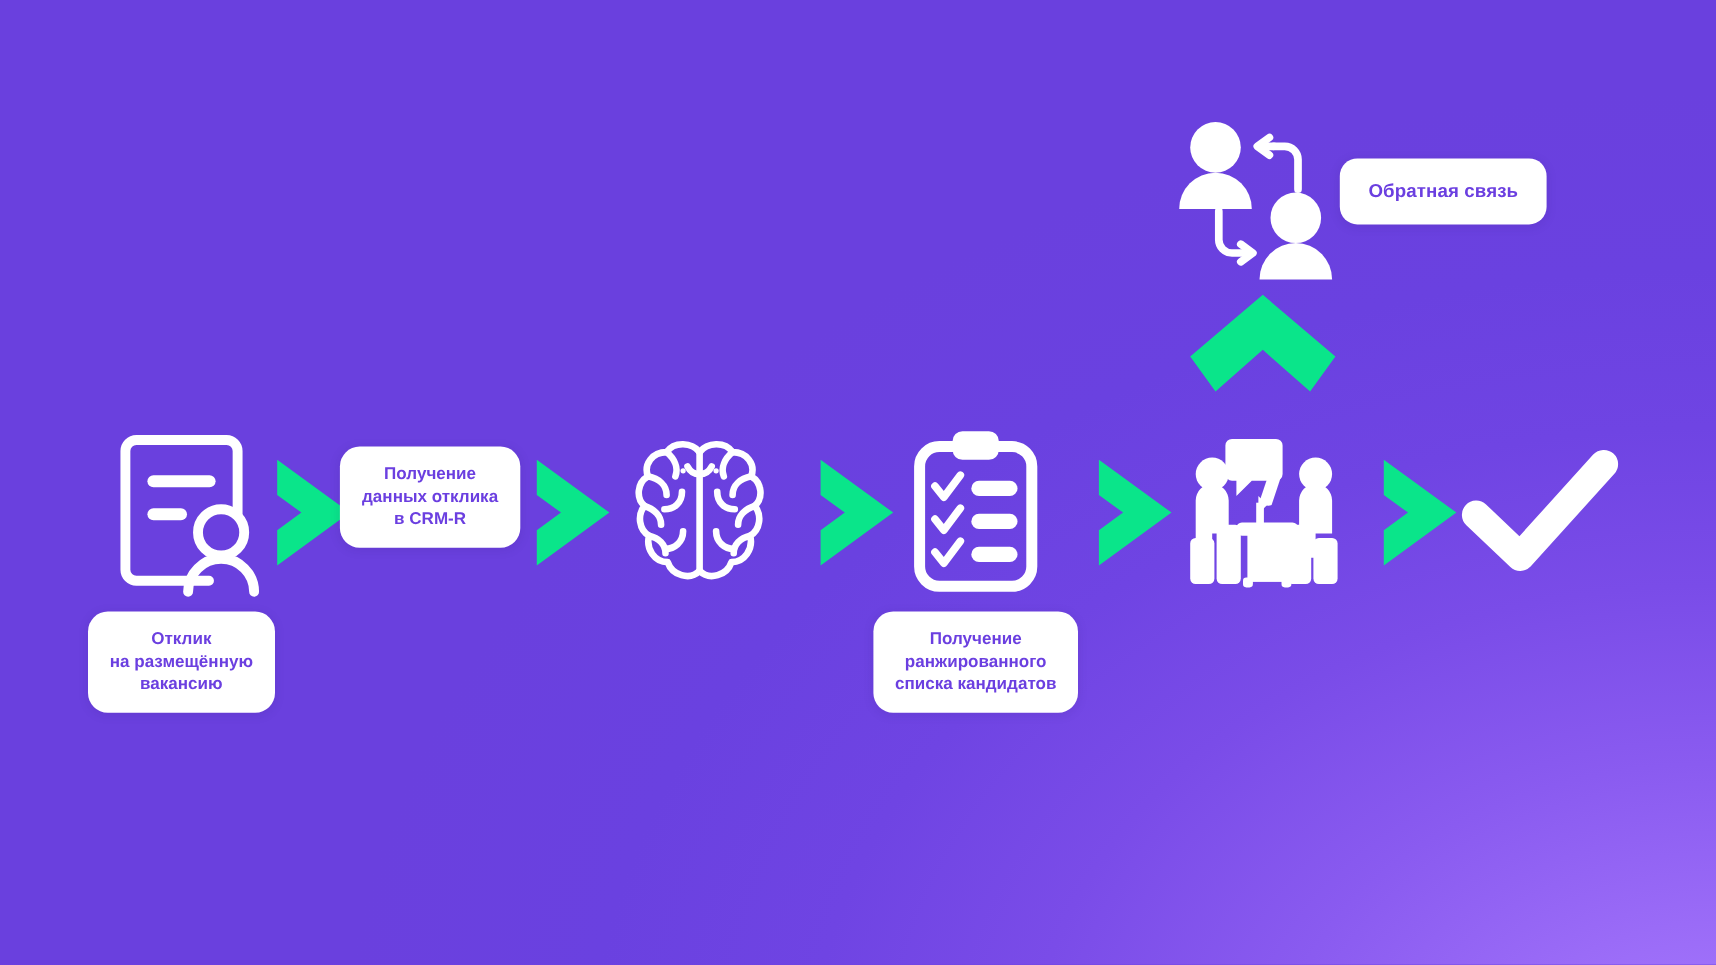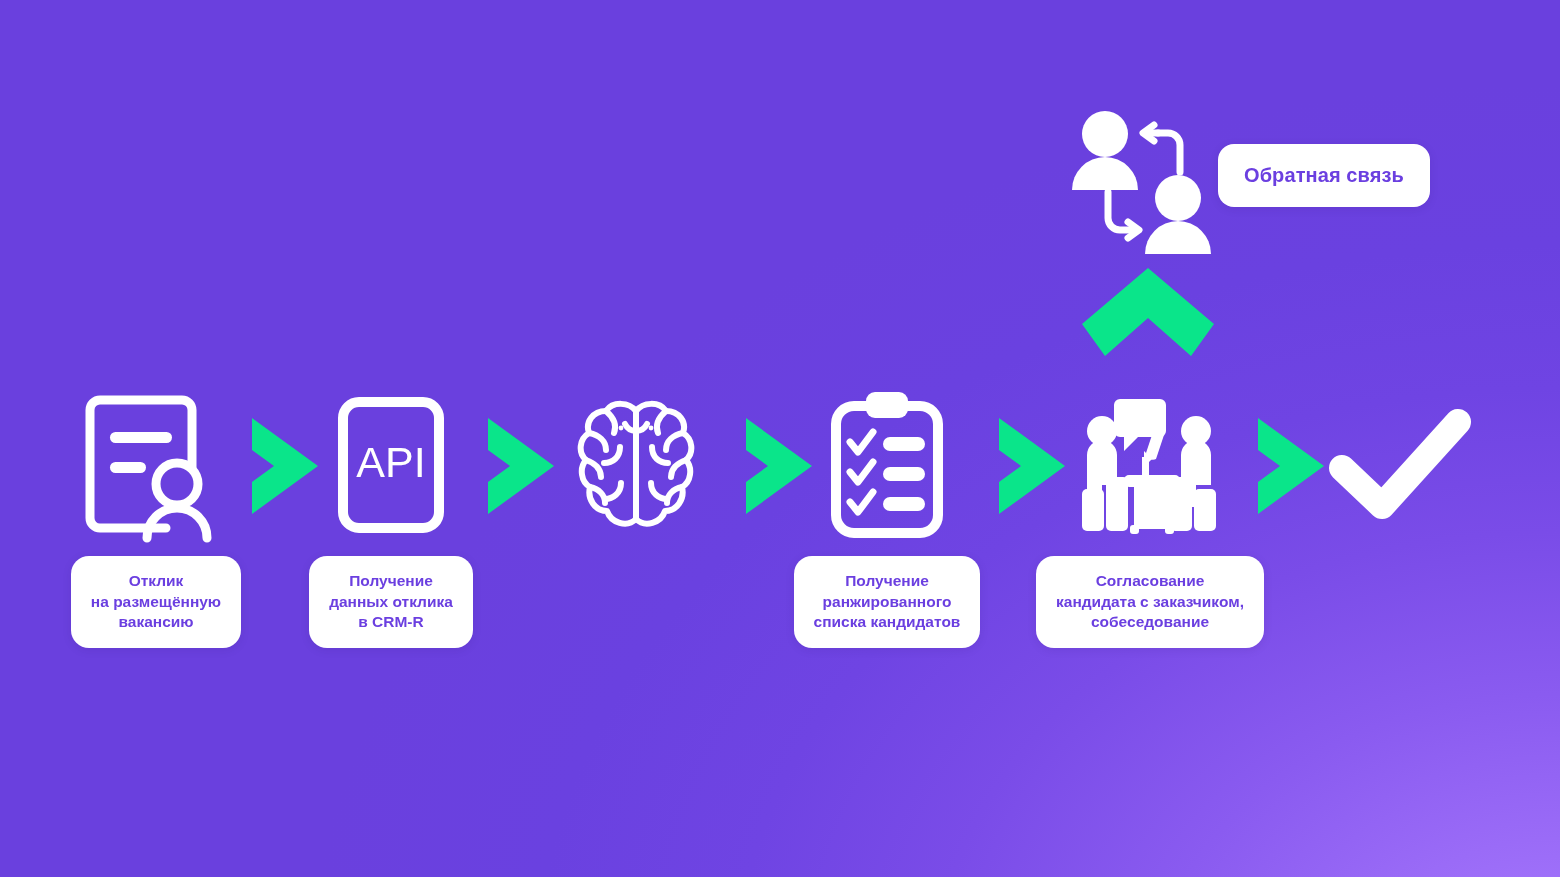--- a/index.html
+++ b/index.html
@@ -55,21 +55,21 @@
     left: 148px;
     top: 36px;
     background: #ffffff;
     border-radius: 16px;
     padding: 20px 26px;
     box-shadow: 0 2px 10px rgba(40, 10, 90, 0.10);
     white-space: nowrap;
   }
   .feedback-pill .pill-text {
     color: #6b3fe0;
-    font-size: 20px;
+    font-size: 17px;
     font-weight: bold;
     letter-spacing: 0.1px;
   }
 
   .up-chevron {
     position: absolute;
     left: 1082px;
     top: 268px;
     width: 132px;
     height: 88px;
@@ -107,21 +107,21 @@
     text-align: center;
     color: #6b3fe0;
     font-size: 15.5px;
     font-weight: bold;
     line-height: 1.33;
     box-shadow: 0 2px 10px rgba(40, 10, 90, 0.10);
     white-space: pre-line;
   }
 
   
-  .step-0 { left: 62px;   width: 188px; }
+  .step-0 { left: 62px;   width: 188px; align-items: flex-end; }
   .step-1 { left: 296px;  width: 190px; }
   .step-2 { left: 534px;  width: 204px; }
   .step-3 { left: 786px;  width: 202px; }
   .step-4 { left: 1036px; width: 228px; }
   .step-5 { left: 1310px; width: 180px; }
 
   .arrow {
     position: absolute;
     top: 28px;
     width: 66px;
@@ -188,26 +188,20 @@
 вакансию</div>
     </div>
 
     <div class="arrow arrow-0">
       <svg width="66" height="96" viewBox="0 0 66 96">
         <polygon points="0,0 66,48 0,96 0,64 22,48 0,32" fill="#0ae58a"></polygon>
       </svg>
     </div>
 
     <div class="step step-1">
-      <div class="step-icon">
-        <svg width="106" height="136" viewBox="0 0 106 136">
-          <rect x="5" y="5" width="96" height="126" rx="16" stroke="#ffffff" stroke-width="10" fill="none"></rect>
-          <text x="53" y="80" text-anchor="middle" font-family="Liberation Sans, sans-serif" font-size="43" font-weight="normal" fill="#ffffff">API</text>
-        </svg>
-      </div>
       <div class="step-label">Получение
 данных отклика
 в CRM-R</div>
     </div>
 
     <div class="arrow arrow-1">
       <svg width="66" height="96" viewBox="0 0 66 96">
         <polygon points="0,0 66,48 0,96 0,64 22,48 0,32" fill="#0ae58a"></polygon>
       </svg>
     </div>
@@ -307,23 +301,20 @@
           <path d="M74 34 a7 7 0 0 1 10 6 L76 64 a7 7 0 0 1 -10 -6 Z"></path>
           <path d="M64 56 L72 64 L64 72 Z"></path>
           <rect x="62" y="62" width="7" height="22"></rect>
 
           <rect x="44" y="80" width="56" height="12" rx="5"></rect>
           <rect x="54" y="90" width="36" height="44"></rect>
           <rect x="50" y="130" width="9" height="9" rx="3"></rect>
           <rect x="85" y="130" width="9" height="9" rx="3"></rect>
         </svg>
       </div>
-      <div class="step-label">Согласование
-кандидата с заказчиком,
-собеседование</div>
     </div>
 
     <div class="arrow arrow-4">
       <svg width="66" height="96" viewBox="0 0 66 96">
         <polygon points="0,0 66,48 0,96 0,64 22,48 0,32" fill="#0ae58a"></polygon>
       </svg>
     </div>
 
     <div class="step step-5">
       <div class="step-icon">

